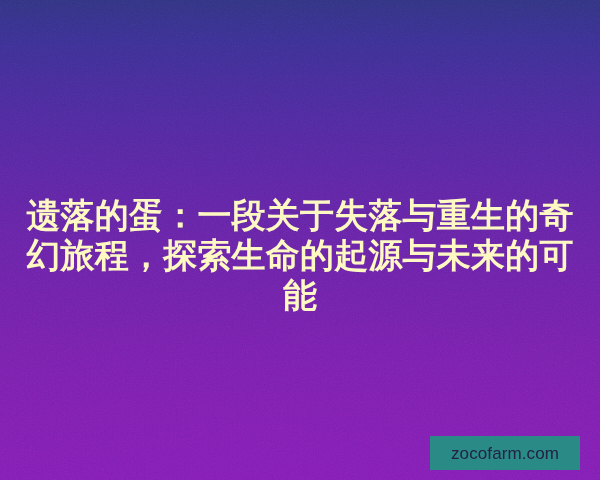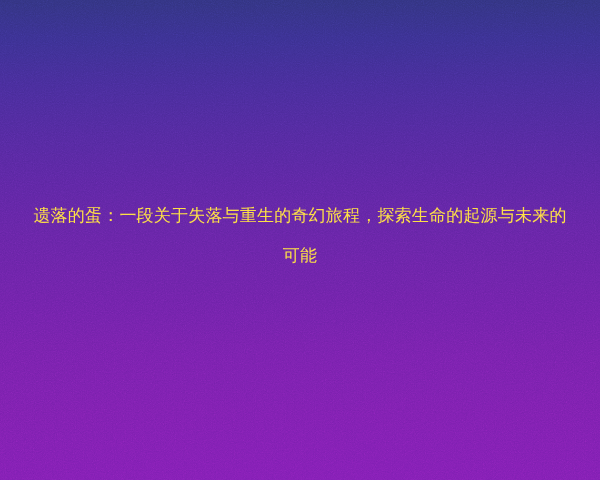--- a/index.html
+++ b/index.html
@@ -62,24 +62,24 @@
     position: absolute;
     left: 0;
     right: 0;
     top: 196px;
     padding: 0 26px;
     text-align: center;
   }
 
   .headline {
     margin: 0;
-    color: #fde047;
-    font-size: 17px;
+    color: #fef9c3;
+    font-size: 34px;
     line-height: 40px;
-    font-weight: 400;
+    font-weight: 700;
     letter-spacing: 0.2px;
     white-space: pre-line;
     text-rendering: geometricPrecision;
   }
 
   
   .watermark {
     position: absolute;
     left: 430px;
     top: 436px;
@@ -117,14 +117,17 @@
       <rect width="600" height="480" filter="url(#grain)"></rect>
     </svg>
   </div>
 
   <div class="bg-vignette"></div>
 
   <div class="headline-wrap">
     <h1 class="headline">遗落的蛋：一段关于失落与重生的奇幻旅程，探索生命的起源与未来的可能</h1>
   </div>
 
+  <div class="watermark">
+    <span class="watermark-label">zocofarm.com</span>
+  </div>
 
 </div>
 
 </body></html>

